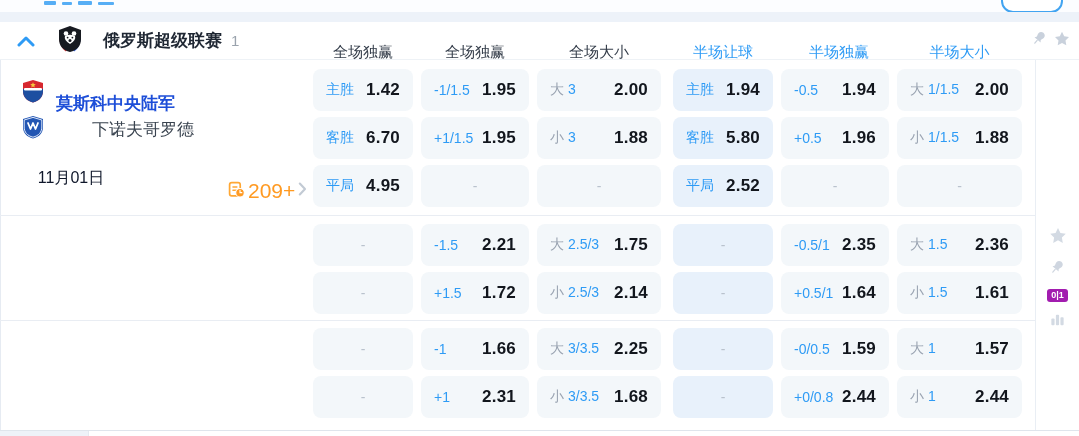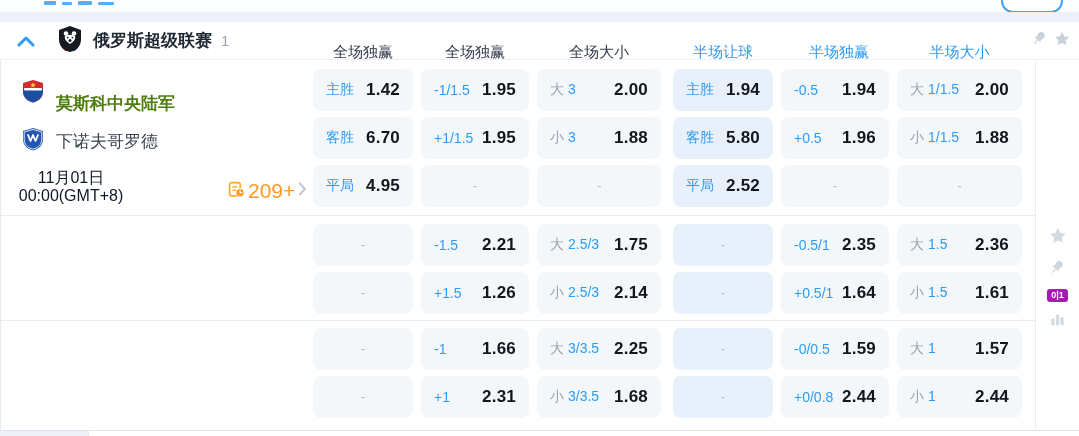--- a/index.html
+++ b/index.html
@@ -15,21 +15,21 @@
   .pill-remnant{position:absolute;left:1001px;top:-13px;width:58px;height:22px;
     border:2px solid #42a4f1;border-radius:12px;background:#fff;}
   .subbar{height:10px;background:#edf2f9;}
   .left-edge{position:absolute;left:0;top:22px;bottom:0;width:1px;background:#e6ebf2;}
 
   
   .league-header{position:relative;height:37px;background:#fff;border-bottom:1px solid #eef2f6;
     display:flex;align-items:center;}
   .collapse{margin-left:17px;width:20px;height:14px;display:flex;align-items:center;cursor:pointer;}
   .league-logo{margin-left:20px;}
-  .league-name{margin-left:10px;font-size:17px;font-weight:700;color:#1f2733;}
+  .league-name{margin-left:20px;font-size:17px;font-weight:700;color:#1f2733;}
   .league-count{margin-left:9px;font-size:15px;color:#9aa3ad;}
   .header-cols{position:absolute;left:313px;top:12px;height:100%;display:flex;align-items:center;}
   .hcol{flex:0 0 auto;text-align:center;font-size:15px;box-sizing:border-box;}
   .hcol.dark{color:#333c49;}
   .hcol.blue{color:#2e9bf5;}
   .header-pins{position:absolute;left:1031px;top:0;height:100%;display:flex;align-items:center;gap:5px;}
 
   
   .w0{width:100px;margin-left:0;}
   .w1{width:108px;margin-left:8px;}
@@ -52,23 +52,23 @@
   .cell .odds{color:#12161d;font-weight:700;font-size:17px;letter-spacing:.2px;}
   .cell .dash{color:#b9c2cd;font-size:14px;}
   .section-divider{height:1px;background:#e9edf3;width:1035px;}
   .d0{margin:8px 0 8px 0;}
   .d1{margin:3px 0 7px 0;}
 
   
   .match-info{position:absolute;top:69px;left:1px;width:312px;height:144px;}
   .team-row{position:absolute;left:0;width:100%;height:48px;display:flex;align-items:center;
     padding-left:21px;box-sizing:border-box;cursor:pointer;}
-  .team-row.away{top:48px;}
+  .team-row.away{top:36px;gap:36px;}
   .team-name{margin-left:12px;font-size:17px;}
-  .team-name.home{color:#4d7c0f;font-weight:700;margin-top:20px;}
+  .team-name.home{color:#1d4ed8;font-weight:700;margin-top:20px;}
   .team-name.away{color:#39434f;}
   .schedule{position:absolute;top:100px;left:12px;width:116px;text-align:center;
     font-size:16px;color:#0f172a;line-height:18px;}
   .more{position:absolute;top:110px;left:227px;display:flex;align-items:center;gap:3px;cursor:pointer;}
   .more-count{color:#ff9a22;font-size:21px;}
 
   
   .right-rail{position:absolute;left:1035px;top:60px;width:44px;height:370px;
     border-left:1px solid #e9eef4;display:flex;flex-direction:column;align-items:center;
     padding-top:166px;box-sizing:border-box;gap:9px;background:#fff;}
@@ -254,21 +254,21 @@
             <span class="odds">2.36</span>
           </div>
         </div>
         <div class="odds-row">
           <div class="label-col"></div>
           <div class="cell w0 empty">
             <span class="dash">-</span>
           </div>
           <div class="cell w1">
             <span class="lbl">+1.5</span>
-            <span class="odds">1.26</span>
+            <span class="odds">1.72</span>
           </div>
           <div class="cell w2">
             <span class="lbl"><span class="pre">小</span><span class="line">2.5/3</span></span>
             <span class="odds">2.14</span>
           </div>
           <div class="cell w3 hl empty">
             <span class="dash">-</span>
           </div>
           <div class="cell w4">
             <span class="lbl">+0.5/1</span>
@@ -352,21 +352,20 @@
         <svg width="22" height="24" viewBox="0 0 22 24">
           <path d="M11 1 L21 4 V12 C21 18 17.5 21.8 11 23.5 C4.5 21.8 1 18 1 12 V4 Z" fill="#2356b3"></path>
           <path d="M11 2.4 L19.8 5 V12 C19.8 17.3 16.8 20.6 11 22.2 C5.2 20.6 2.2 17.3 2.2 12 V5 Z" fill="none" stroke="#dce6f8" stroke-width="1"></path>
           <path d="M6 8 L8.5 14 L11 8 L13.5 14 L16 8" stroke="#fff" stroke-width="1.8" fill="none" stroke-linecap="round" stroke-linejoin="round"></path>
         </svg>
       </span>
       <span class="team-name away">下诺夫哥罗德</span>
     </div>
     <div class="schedule">
       <div>11月01日</div>
-      <div>00:00(GMT+8)</div>
     </div>
     <div class="more">
       <span>
         <svg width="17" height="17" viewBox="0 0 16 16">
           <rect x="1.5" y="1.5" width="10" height="12.5" rx="2" fill="none" stroke="#ffa733" stroke-width="1.6"></rect>
           <rect x="4" y="5" width="5" height="1.3" rx="0.6" fill="#ffa733"></rect>
           <rect x="4" y="8" width="5" height="1.3" rx="0.6" fill="#ffa733"></rect>
           <circle cx="11.3" cy="11" r="4" fill="#ff9a22" stroke="#fff" stroke-width="1"></circle>
           <path d="M11.3 8.9 V11 H13" stroke="#fff" stroke-width="1.1" fill="none" stroke-linecap="round"></path>
         </svg>

